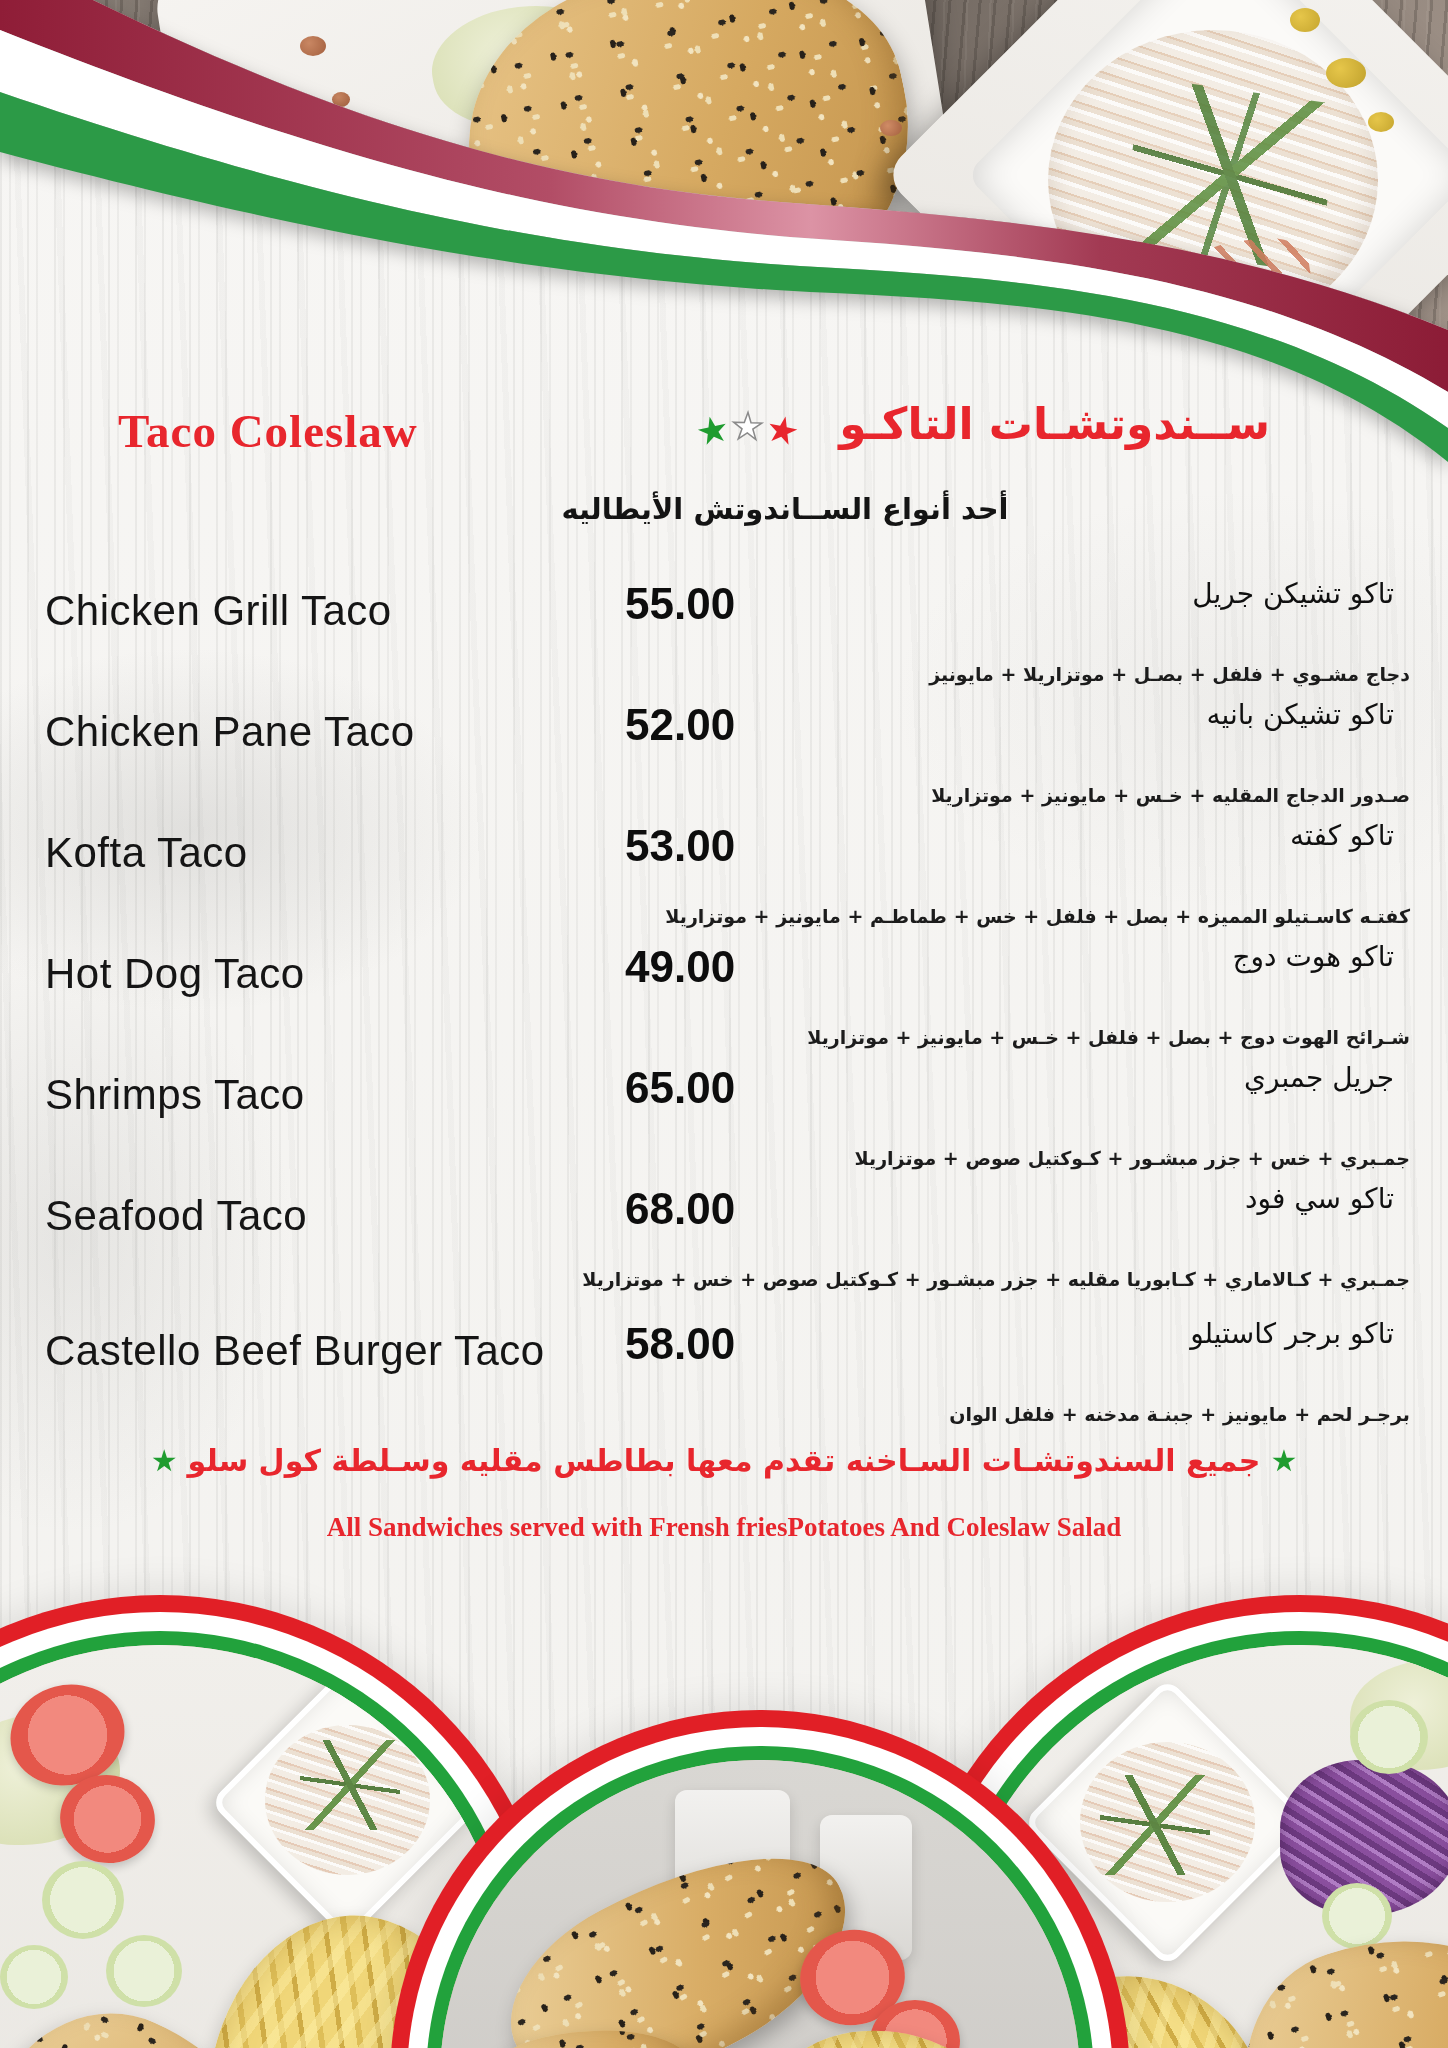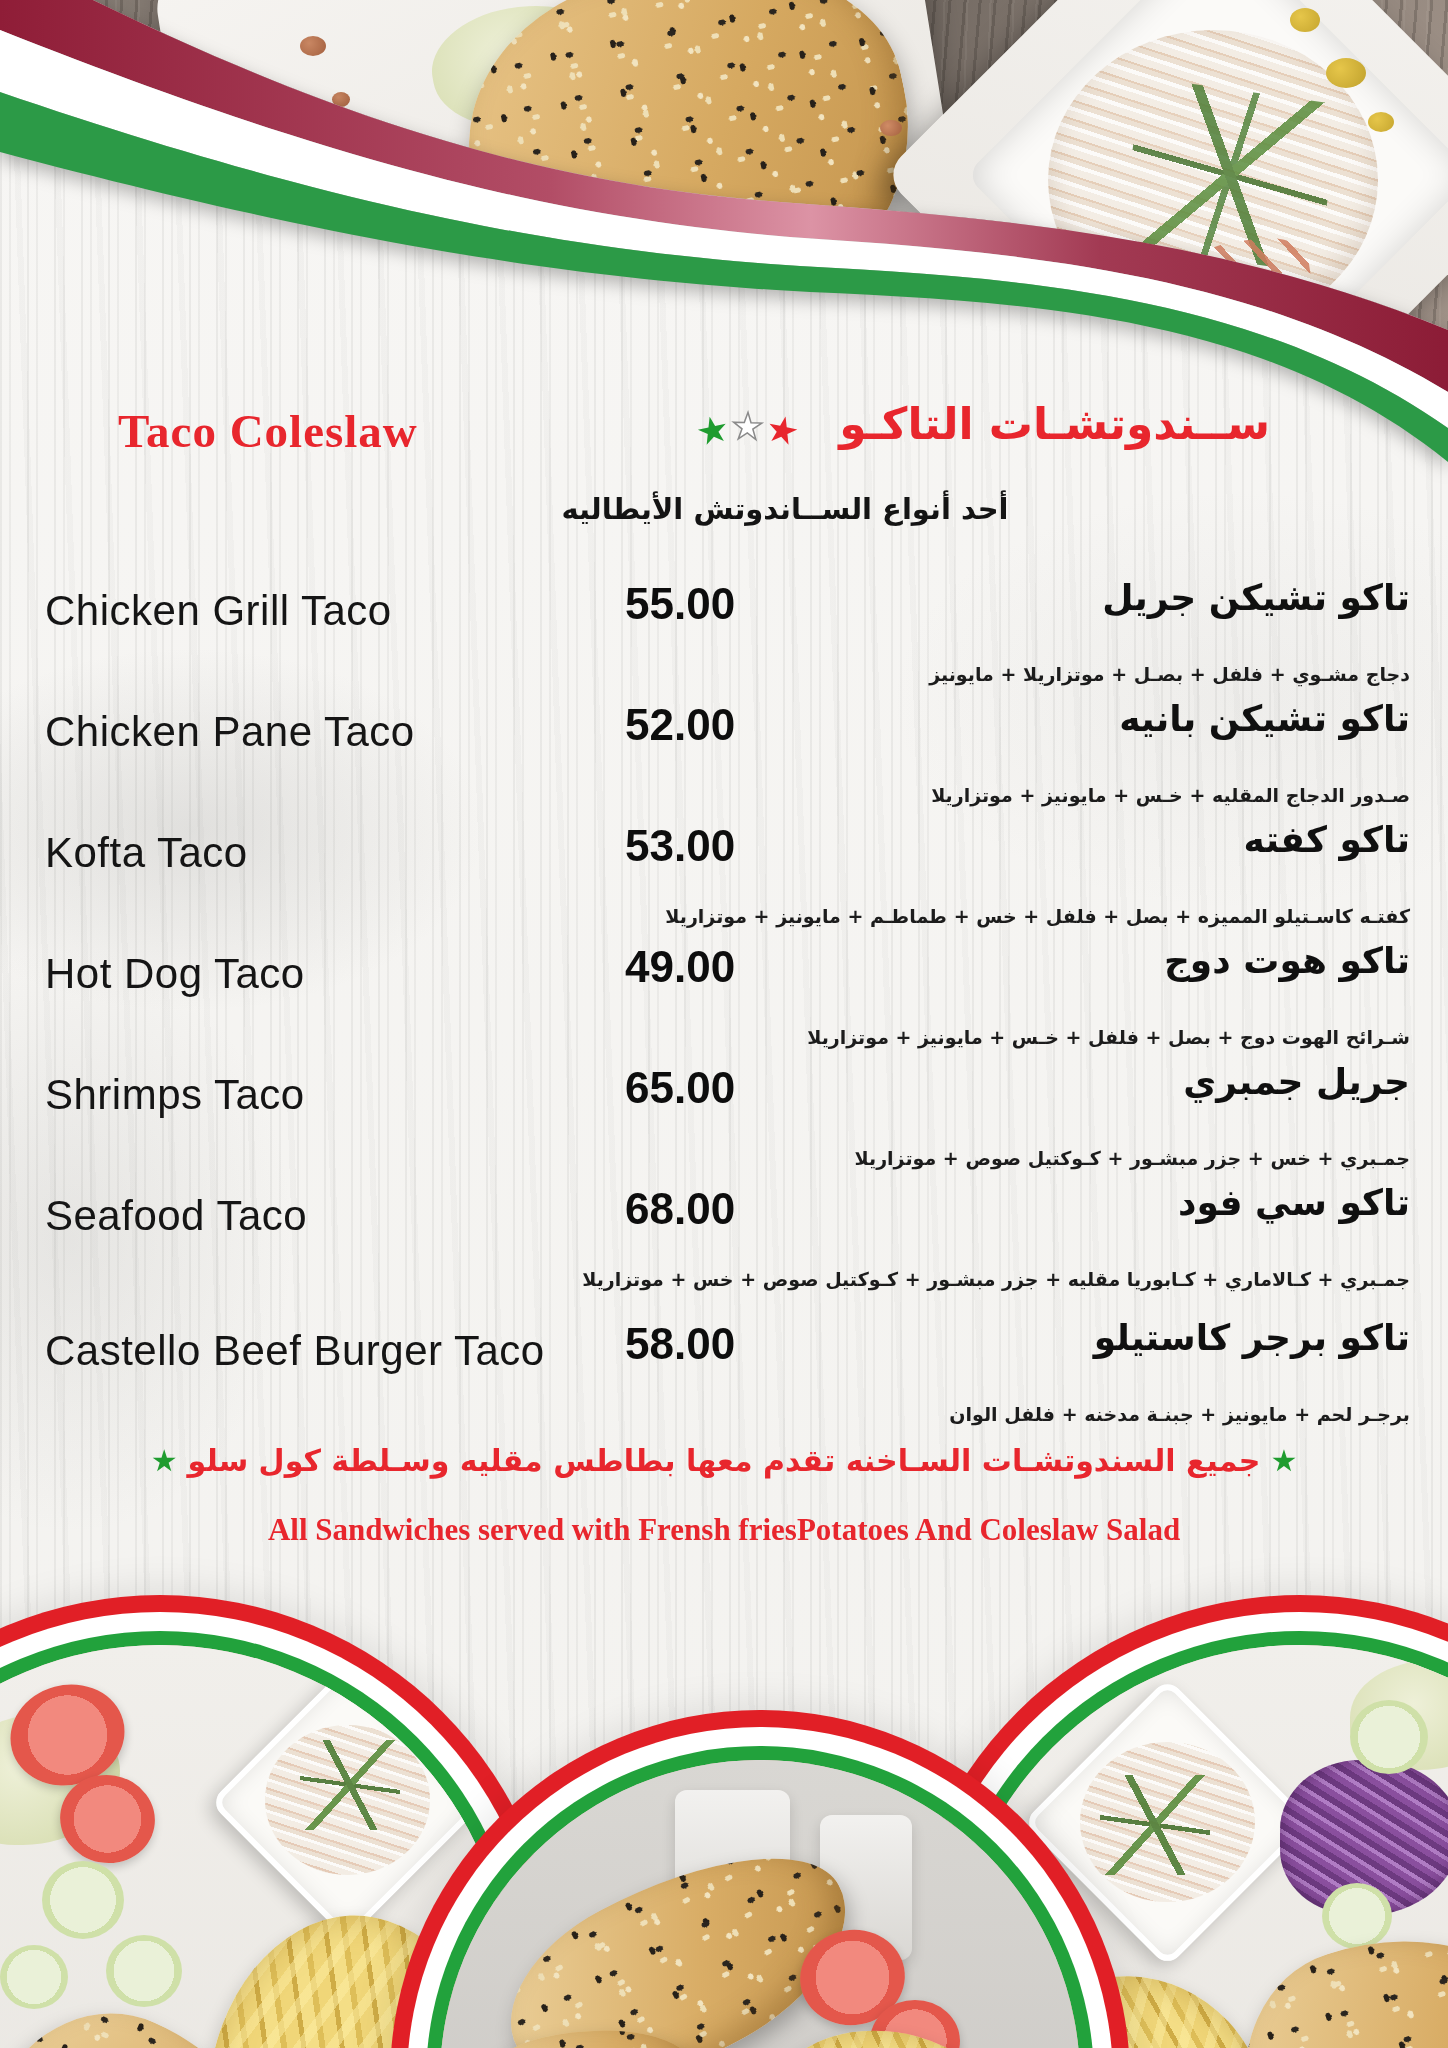--- a/index.html
+++ b/index.html
@@ -77,26 +77,26 @@
   .star-white{color:#ffffff;-webkit-text-stroke:1.5px #8a8a8a;transform:translateY(-4px) rotate(2deg);}
   .star-red{color:#e8262d;transform:rotate(12deg);}
   .title-ar{position:absolute;right:178px;top:398px;font-family:"DejaVu Sans",sans-serif;font-weight:bold;font-size:44px;color:#e8262d;direction:rtl;text-align:center;}
   .subtitle-ar{position:absolute;left:785px;top:492px;transform:translateX(-50%);font-family:"DejaVu Sans",sans-serif;font-weight:bold;font-size:29px;color:#141414;direction:rtl;white-space:nowrap;}
   
   .menu{position:absolute;left:45px;right:38px;top:575px;}
   .menu-row{position:relative;height:121px;}
   .menu-row.last{margin-top:14px;}
   .name-en{position:absolute;left:0;top:12px;font-family:Liberation Sans, sans-serif;font-size:42px;color:#151515;letter-spacing:.5px;}
   .price{position:absolute;left:580px;top:4px;width:260px;text-align:left;font-family:"Liberation Sans",sans-serif;font-weight:bold;font-size:44px;color:#0d0d0d;}
-  .name-ar{position:absolute;right:0;top:2px;font-family:"DejaVu Sans",sans-serif;font-weight:bold;font-size:36px;color:#101010;direction:rtl;white-space:nowrap;}
+  .name-ar{position:absolute;right:16px;top:2px;font-family:"DejaVu Sans",sans-serif;font-weight:normal;font-size:28px;color:#101010;direction:rtl;white-space:nowrap;}
   .desc-ar{position:absolute;right:0;top:88px;font-family:"DejaVu Sans",sans-serif;font-weight:bold;font-size:19px;color:#1c1c1c;direction:rtl;white-space:nowrap;}
   
   .footer-ar{position:absolute;left:0;top:1443px;width:100%;text-align:center;font-family:"DejaVu Sans",sans-serif;font-weight:bold;font-size:30px;color:#e8262d;direction:rtl;}
   .footer-ar .fstar{color:#1f9c2f;font-size:30px;margin:0 10px;}
-  .footer-en{position:absolute;left:0;top:1512px;width:100%;text-align:center;font-family:"Liberation Serif",serif;font-weight:bold;font-size:31px;color:#e8262d;}
+  .footer-en{position:absolute;left:0;top:1512px;width:100%;text-align:center;font-family:"Liberation Serif",serif;font-weight:bold;font-size:27px;color:#e8262d;}
   
   .arch{
     position:absolute;border-radius:50%;overflow:hidden;background:linear-gradient(#f1efeb,#e7e4df);
     box-shadow: 0 0 0 14px #22a23c, 0 0 0 33px #ffffff, 0 0 0 50px #e11f26, 0 0 40px 54px rgba(0,0,0,.10);
   }
   .arch *{position:absolute;}
   .arch-left{left:-190px;top:1645px;width:700px;height:700px;z-index:1;}
   .arch-mid{left:440px;top:1760px;width:640px;height:640px;z-index:3;background:linear-gradient(#d9d7d3,#c6c3bf);}
   .arch-right{left:950px;top:1645px;width:700px;height:700px;z-index:2;}
   .tomato{border-radius:50%;background:radial-gradient(circle,#f2897e 0 52%,#e4574b 52% 78%,#c93a31 78% 100%);box-shadow:0 4px 10px rgba(0,0,0,.2);}

